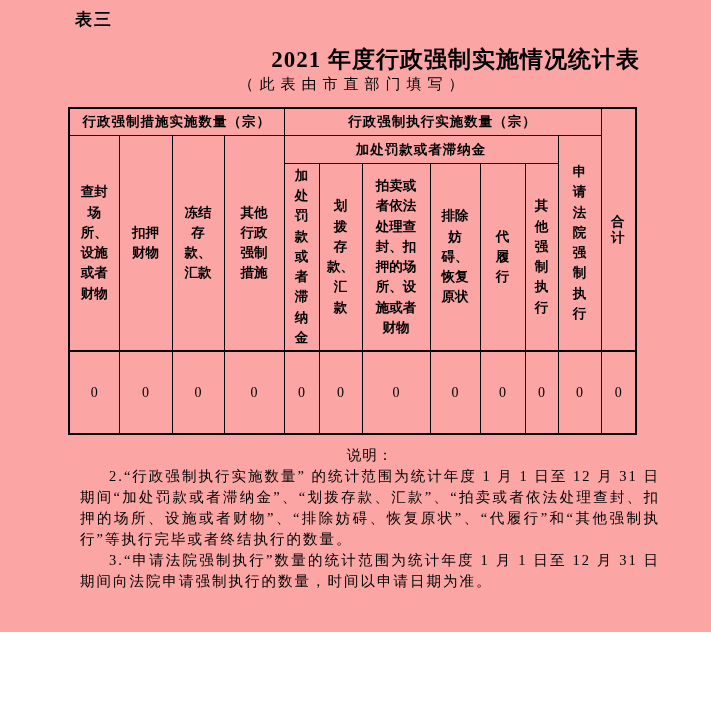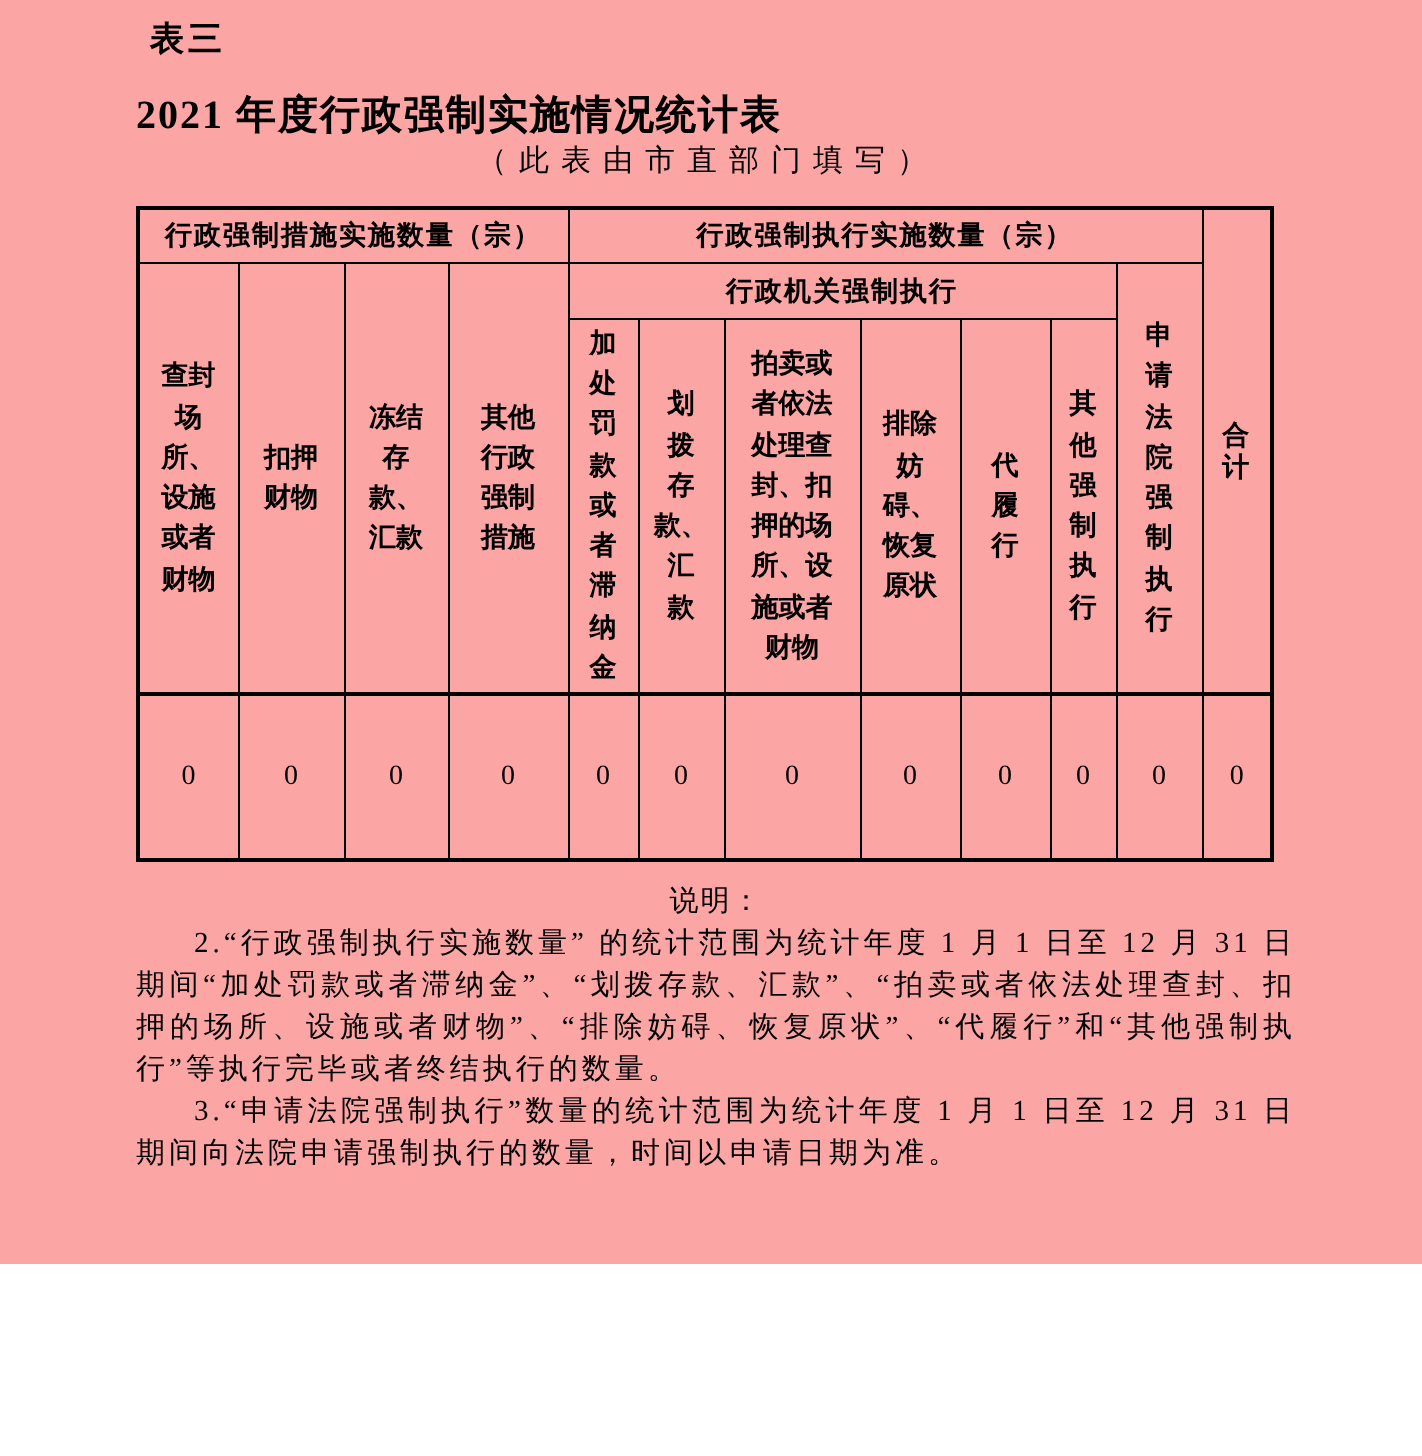--- a/index.html
+++ b/index.html
@@ -23,22 +23,22 @@
   }
   .table-tag {
     padding-top: 8px;
     margin-left: 7px;
     font-size: 17px;
     font-weight: bold;
     letter-spacing: 2px;
   }
   .doc-title {
     margin-top: 13px;
-    text-align: left;
-    font-size: 20px;
+    text-align: right;
+    font-size: 23px;
     font-weight: bold;
     letter-spacing: 1px;
   }
   .doc-subtitle {
     text-align: center;
     font-size: 15px;
     letter-spacing: 6px;
   }
   table.stats {
     margin-top: 13px;
@@ -63,21 +63,21 @@
   tr.r3 td { height: 186px; }
   tr.data-row td {
     height: 81px;
     border-top: 2px solid #000;
     font-weight: normal;
     font-size: 14px;
     white-space: normal;
   }
   .notes {
     margin-top: 10px;
-    margin-left: 0px;
+    margin-left: 12px;
     width: 580px;
     font-size: 14.5px;
     line-height: 21px;
     letter-spacing: 2px;
     text-align: justify;
   }
   .notes-heading {
     text-align: center;
     letter-spacing: 1px;
   }
@@ -130,21 +130,21 @@
           <td rowspan="2">扣押
 财物</td>
           <td rowspan="2">冻结
 存
 款、
 汇款</td>
           <td rowspan="2">其他
 行政
 强制
 措施</td>
-          <td colspan="6" class="agency-cell">行政机关强制执行</td>
+          <td colspan="6" class="agency-cell">加处罚款或者滞纳金</td>
           <td rowspan="2">申
 请
 法
 院
 强
 制
 执
 行</td>
         </tr>
         <tr class="r3">

